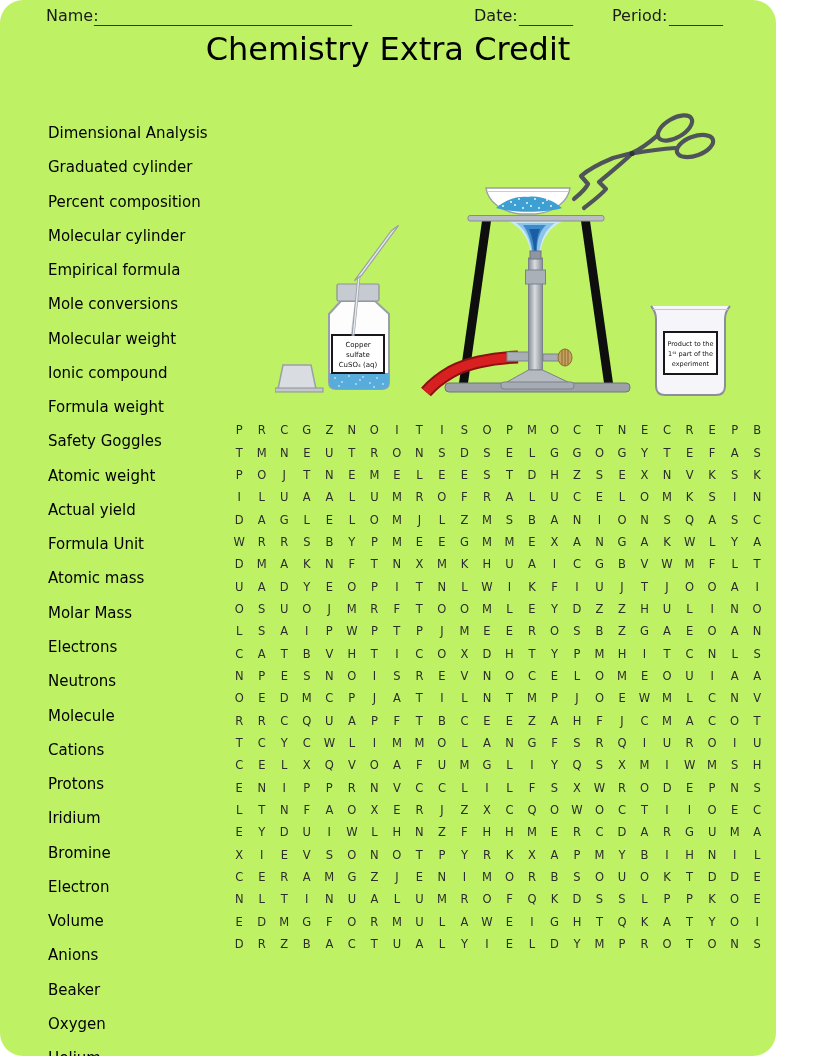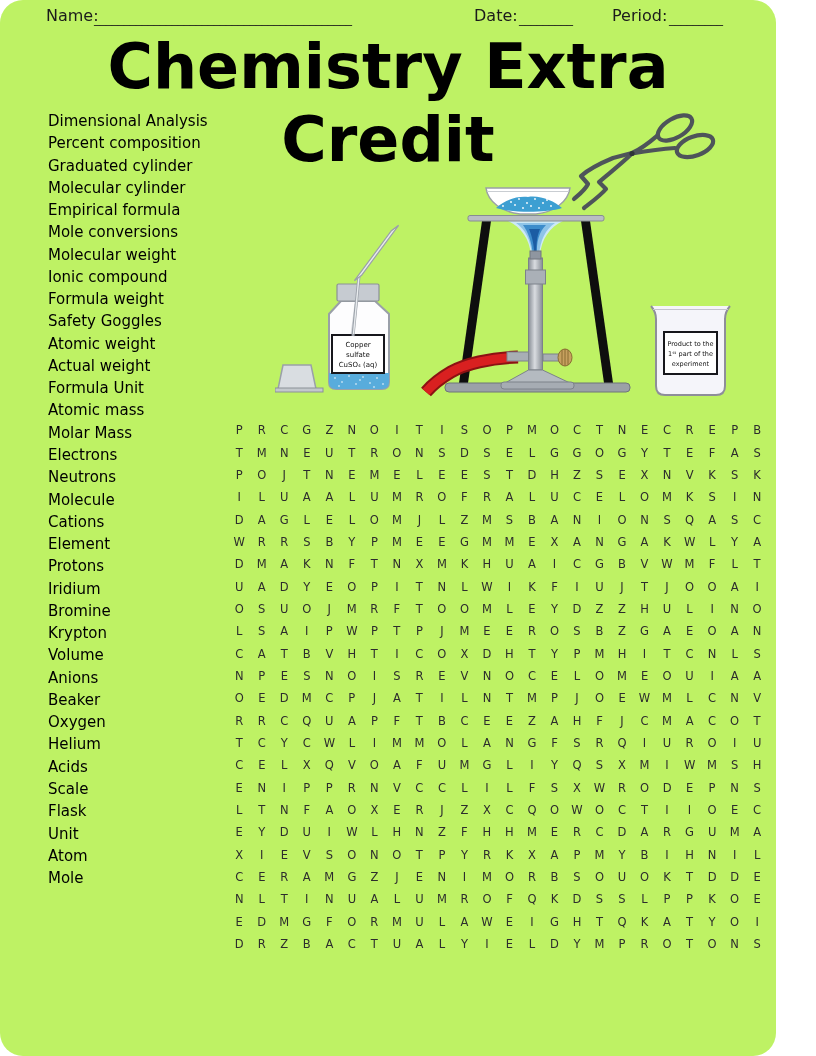--- a/index.html
+++ b/index.html
@@ -1,22 +1,22 @@
 <!DOCTYPE html>
 <html><head>
 <meta charset="utf-8">
 <style>
   html,body{margin:0;padding:0;background:#fff;}
   .page{position:relative;width:776px;height:1056px;background:#bef264;overflow:hidden;
         font-family:"DejaVu Sans","Liberation Sans",sans-serif;color:#1b1b1b;border-radius:23px;}
   .hlabel{position:absolute;top:6px;font-size:16px;color:#1b1b1b;white-space:pre;}
   .hblank{position:absolute;top:12px;font-size:12px;color:#1b1b1b;white-space:pre;letter-spacing:0;}
-  .title{position:absolute;left:0;right:0;top:30px;text-align:center;font-size:62px;color:#000;font-weight:bold;}
+  .title{position:absolute;left:0;right:0;top:30px;text-align:center;font-size:32px;color:#000;}
   .wordlist{position:absolute;left:48px;top:110px;}
-  .word{height:22.27px;line-height:22.27px;font-size:15px;color:#000;white-space:nowrap;}
+  .word{height:22.27px;line-height:22.27px;font-size:15px;color:#000;white-space:nowrap;margin-top:12px;}
   .grid{position:absolute;left:228px;top:419px;}
   .grow{display:flex;height:22.35px;align-items:center;}
   .cell{display:inline-block;width:22.53px;text-align:center;font-size:11.5px;color:#2d2d2d;}
   .illu{position:absolute;left:275px;top:108px;}
   svg text{font-family:"DejaVu Sans","Liberation Sans",sans-serif;fill:#111;}
 </style>
 </head>
 <body>
 
 <div class="page">
@@ -25,43 +25,42 @@
   <span class="hblank" style="left:94px">___________________________________________</span>
   <span class="hlabel" style="left:474px">Date:</span>
   <span class="hblank" style="left:519px">_________</span>
   <span class="hlabel" style="left:612px">Period:</span>
   <span class="hblank" style="left:669px">_________</span>
 
   <div class="title">Chemistry Extra Credit</div>
 
   <div class="wordlist" id="wordlist">
       <div class="word">Dimensional Analysis</div>
+      <div class="word">Graduated cylinder</div>
       <div class="word">Percent composition</div>
-      <div class="word">Graduated cylinder</div>
       <div class="word">Molecular cylinder</div>
       <div class="word">Empirical formula</div>
       <div class="word">Mole conversions</div>
       <div class="word">Molecular weight</div>
       <div class="word">Ionic compound</div>
       <div class="word">Formula weight</div>
       <div class="word">Safety Goggles</div>
       <div class="word">Atomic weight</div>
-      <div class="word">Actual weight</div>
+      <div class="word">Actual yield</div>
       <div class="word">Formula Unit</div>
       <div class="word">Atomic mass</div>
       <div class="word">Molar Mass</div>
       <div class="word">Electrons</div>
       <div class="word">Neutrons</div>
       <div class="word">Molecule</div>
       <div class="word">Cations</div>
-      <div class="word">Element</div>
       <div class="word">Protons</div>
       <div class="word">Iridium</div>
       <div class="word">Bromine</div>
-      <div class="word">Krypton</div>
+      <div class="word">Electron</div>
       <div class="word">Volume</div>
       <div class="word">Anions</div>
       <div class="word">Beaker</div>
       <div class="word">Oxygen</div>
       <div class="word">Helium</div>
       <div class="word">Acids</div>
       <div class="word">Scale</div>
       <div class="word">Flask</div>
       <div class="word">Unit</div>
       <div class="word">Atom</div>

